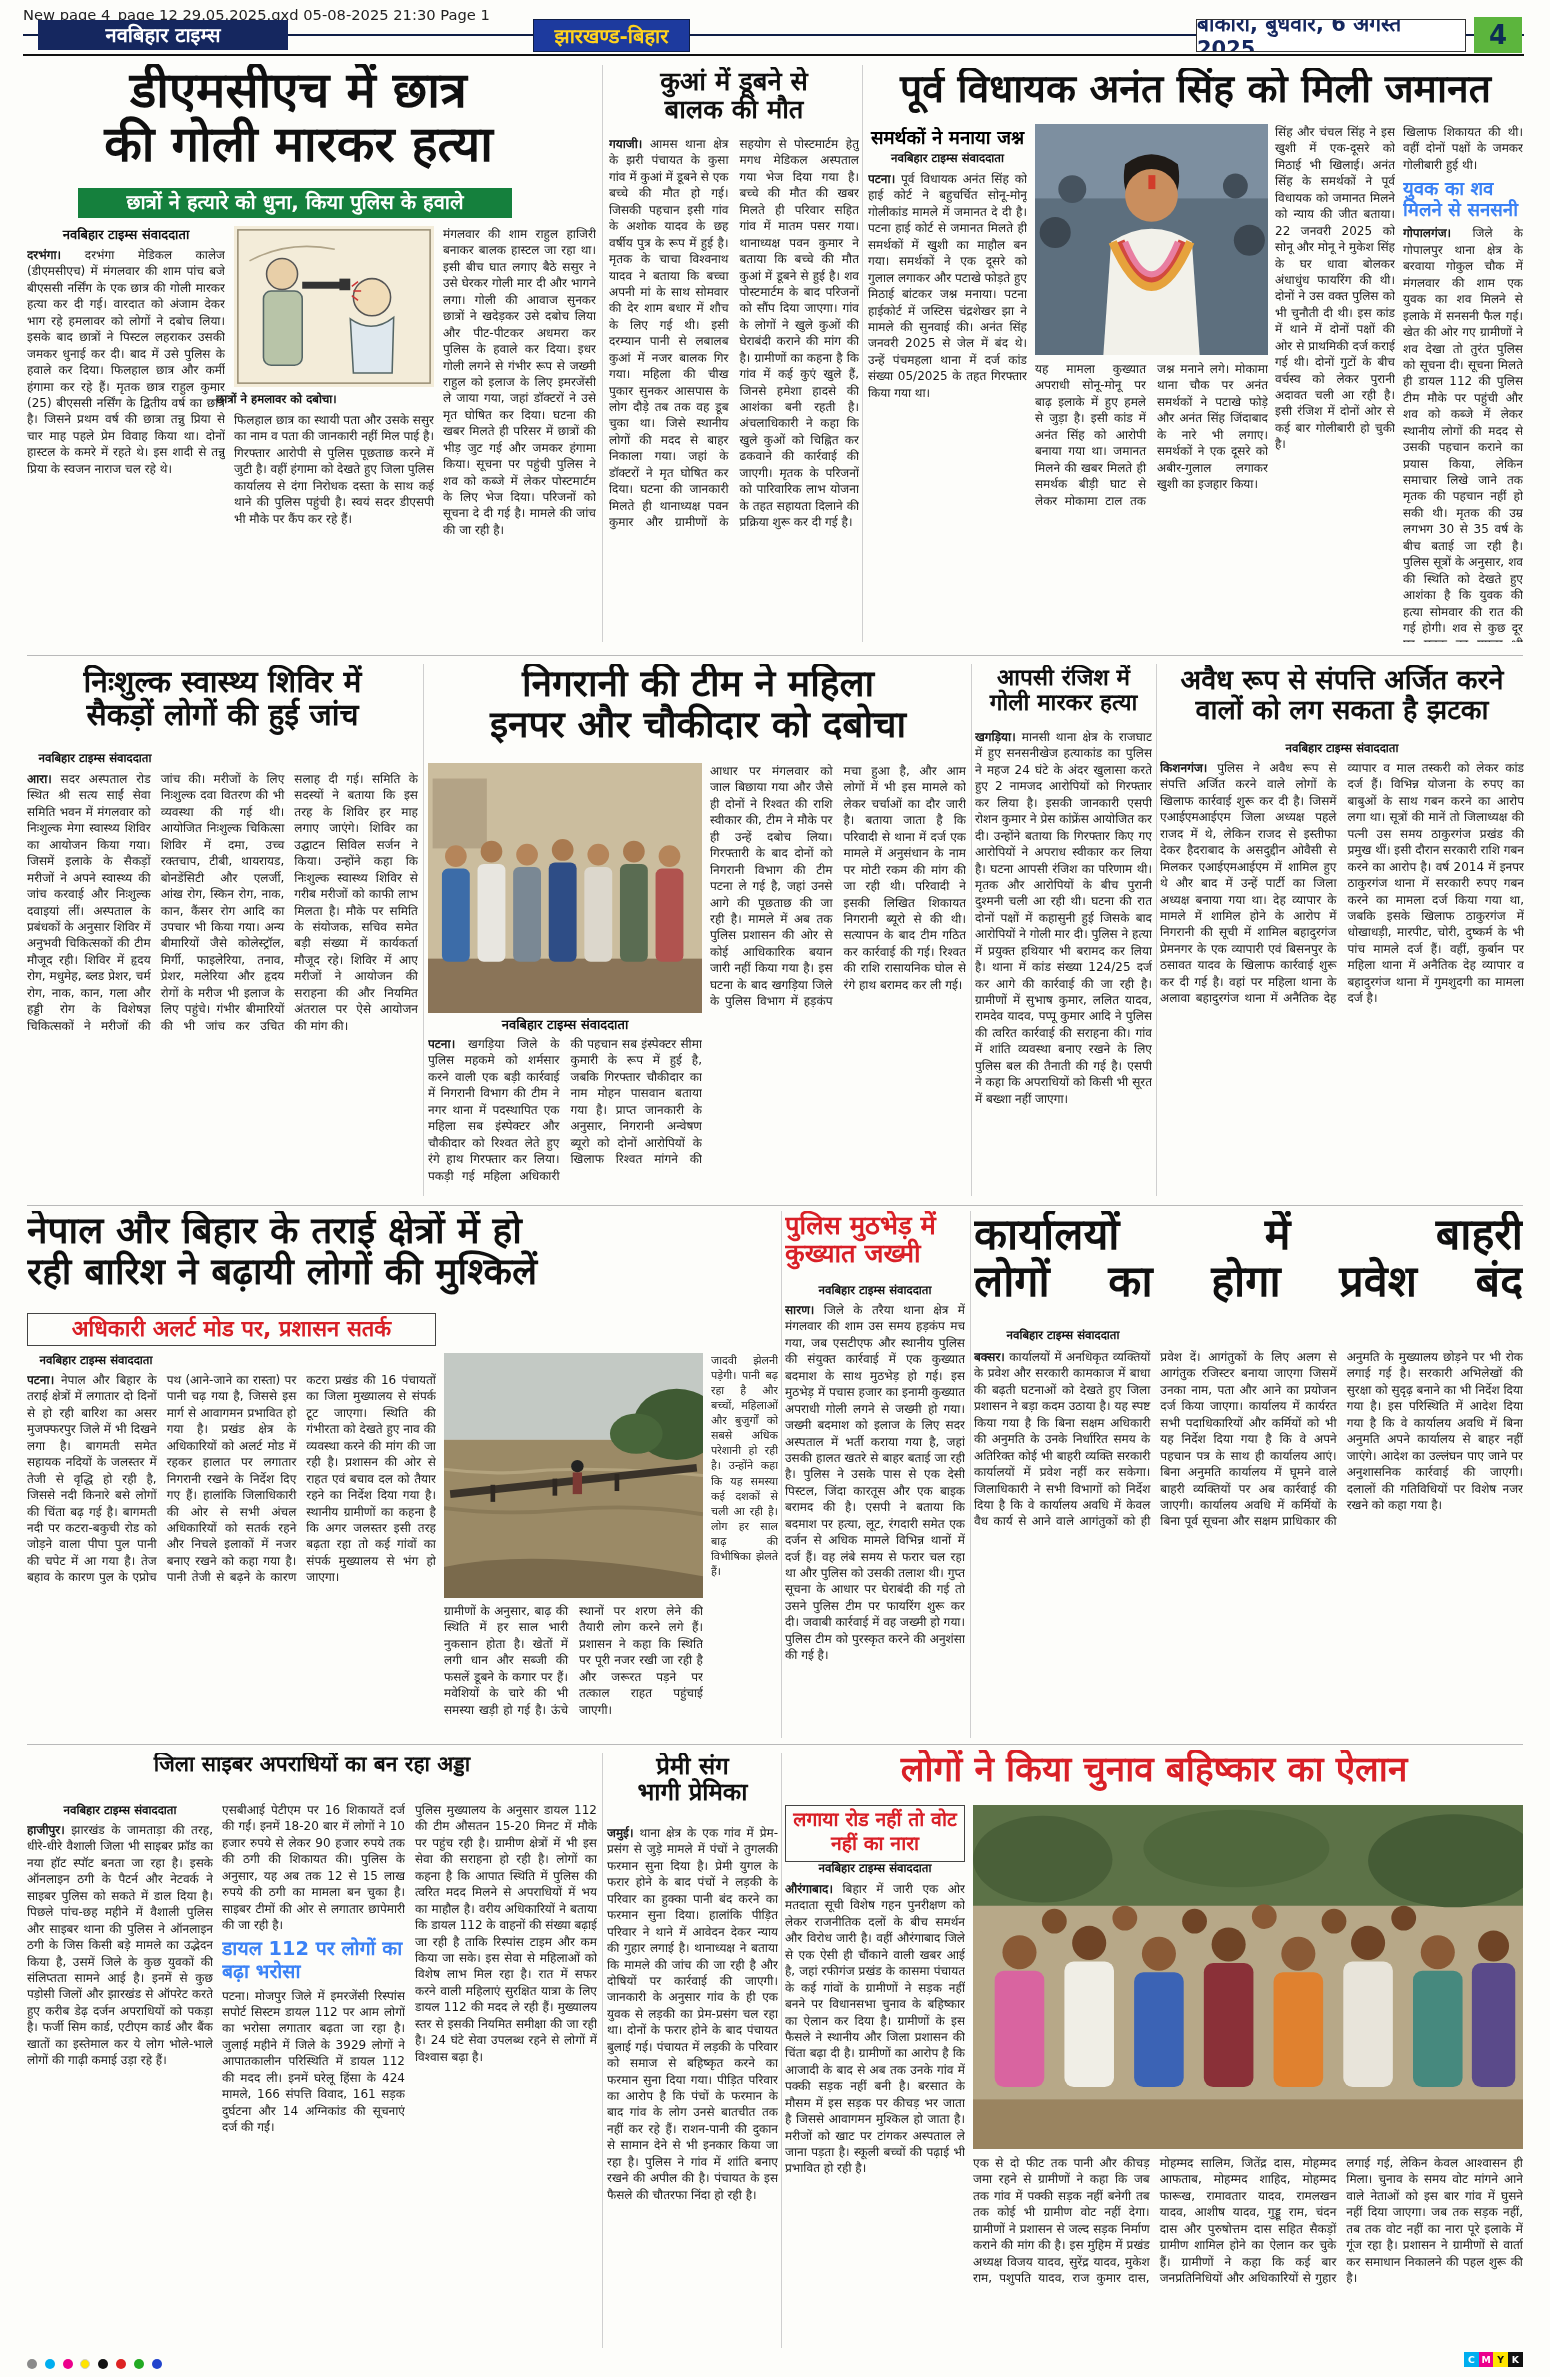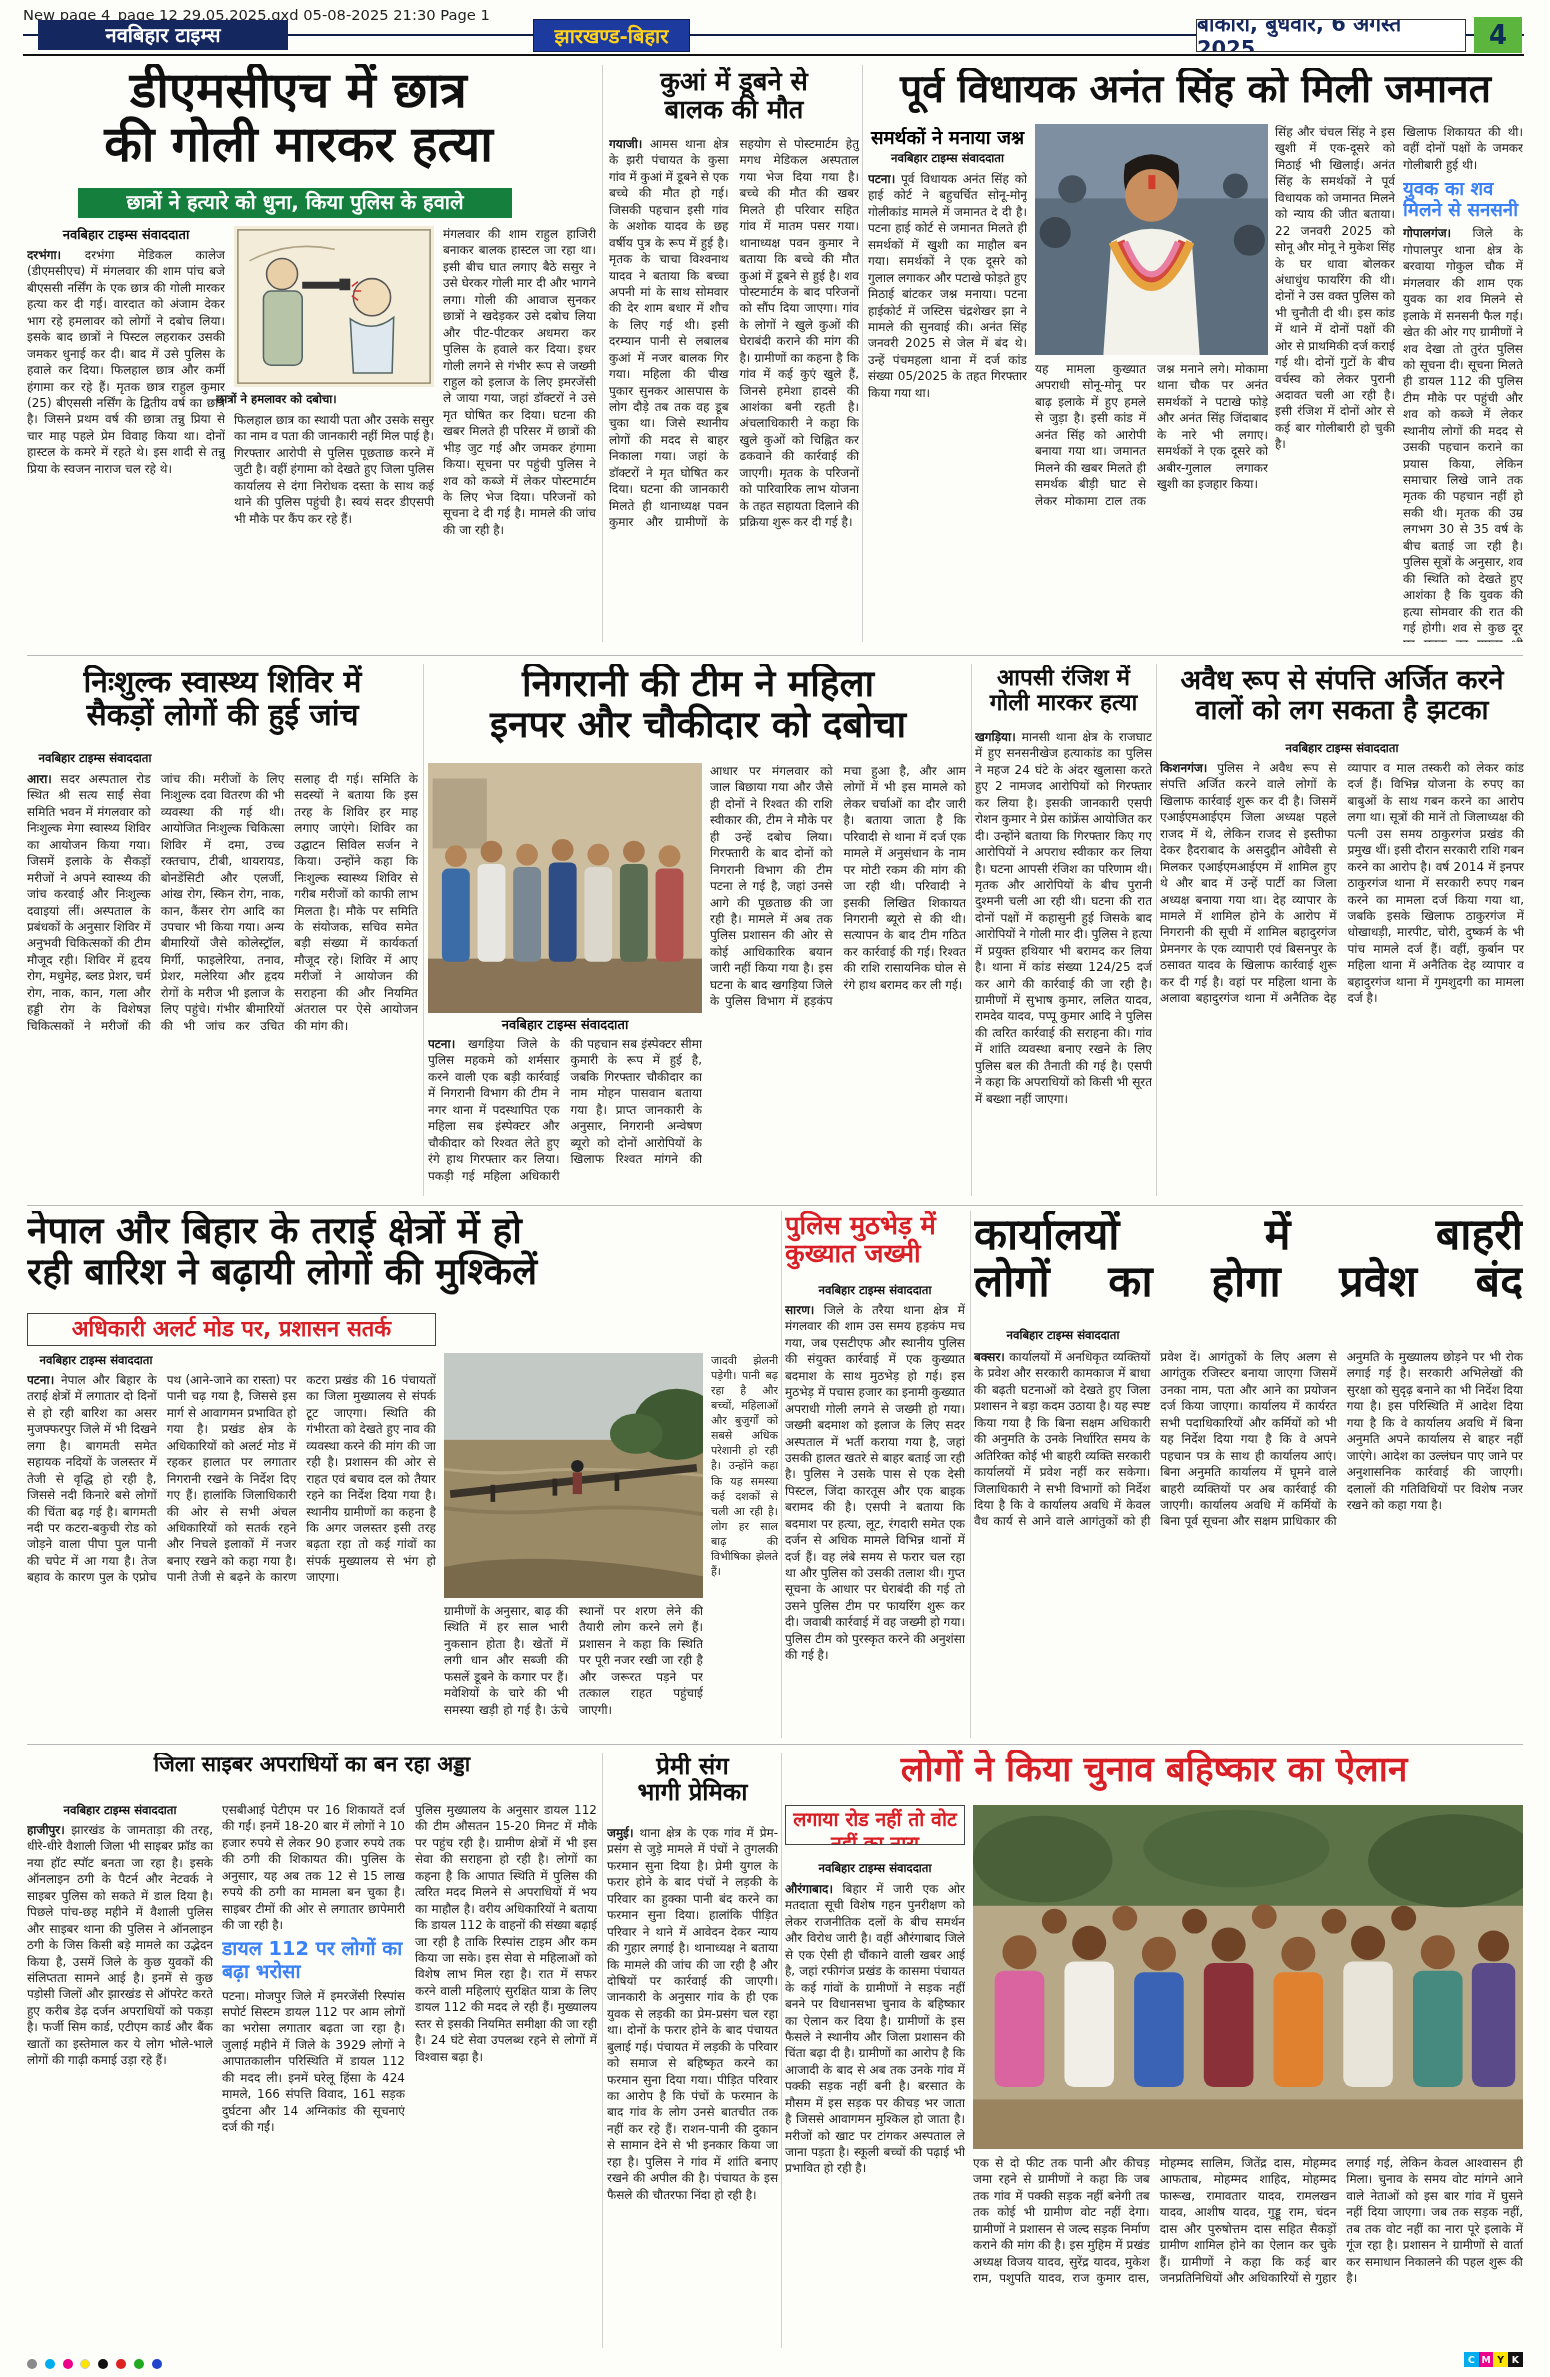--- a/index.html
+++ b/index.html
@@ -265,21 +265,21 @@
     <h3 class="hl abs" style="left:607px;top:1753px;width:171px;height:65px;font-size:24px;">प्रेमी संग
 भागी प्रेमिका</h3>
     <div class="body abs" style="left:607px;top:1825px;width:171px;height:524px;">
       <b class="dl">जमुई।</b>
       <span>थाना क्षेत्र के एक गांव में प्रेम-प्रसंग से जुड़े मामले में पंचों ने तुगलकी फरमान सुना दिया है। प्रेमी युगल के फरार होने के बाद पंचों ने लड़की के परिवार का हुक्का पानी बंद करने का फरमान सुना दिया। हालांकि पीड़ित परिवार ने थाने में आवेदन देकर न्याय की गुहार लगाई है। थानाध्यक्ष ने बताया कि मामले की जांच की जा रही है और दोषियों पर कार्रवाई की जाएगी। जानकारी के अनुसार गांव के ही एक युवक से लड़की का प्रेम-प्रसंग चल रहा था। दोनों के फरार होने के बाद पंचायत बुलाई गई। पंचायत में लड़की के परिवार को समाज से बहिष्कृत करने का फरमान सुना दिया गया। पीड़ित परिवार का आरोप है कि पंचों के फरमान के बाद गांव के लोग उनसे बातचीत तक नहीं कर रहे हैं। राशन-पानी की दुकान से सामान देने से भी इनकार किया जा रहा है। पुलिस ने गांव में शांति बनाए रखने की अपील की है। पंचायत के इस फैसले की चौतरफा निंदा हो रही है।</span>
     </div>
   </section>
 
   <section>
     <h1 class="hl hl-red abs" style="left:785px;top:1750px;width:738px;height:47px;font-size:35px;">लोगों ने किया चुनाव बहिष्कार का ऐलान</h1>
-    <div class="boxhead abs" style="left:785px;top:1805px;width:180px;height:40px;font-size:19.4px;line-height:24px;padding-top:1.6px;">लगाया रोड नहीं तो वोट नहीं का नारा</div>
+    <div class="boxhead abs" style="left:785px;top:1805px;width:180px;height:57px;font-size:19.4px;line-height:24px;padding-top:1.6px;">लगाया रोड नहीं तो वोट नहीं का नारा</div>
     <div class="byline abs" style="left:785px;top:1860px;width:180px;height:17px;font-size:11.6px;">नवबिहार टाइम्स संवाददाता</div>
     <div class="body abs" style="left:785px;top:1881px;width:180px;height:468px;">
       <b class="dl">औरंगाबाद।</b>
       <span>बिहार में जारी एक ओर मतदाता सूची विशेष गहन पुनरीक्षण को लेकर राजनीतिक दलों के बीच समर्थन और विरोध जारी है। वहीं औरंगाबाद जिले से एक ऐसी ही चौंकाने वाली खबर आई है, जहां रफीगंज प्रखंड के कासमा पंचायत के कई गांवों के ग्रामीणों ने सड़क नहीं बनने पर विधानसभा चुनाव के बहिष्कार का ऐलान कर दिया है। ग्रामीणों के इस फैसले ने स्थानीय और जिला प्रशासन की चिंता बढ़ा दी है। ग्रामीणों का आरोप है कि आजादी के बाद से अब तक उनके गांव में पक्की सड़क नहीं बनी है। बरसात के मौसम में इस सड़क पर कीचड़ भर जाता है जिससे आवागमन मुश्किल हो जाता है। मरीजों को खाट पर टांगकर अस्पताल ले जाना पड़ता है। स्कूली बच्चों की पढ़ाई भी प्रभावित हो रही है।</span>
     </div>
     <div class="abs ph" style="left:973px;top:1805px;width:550px;height:344px;">
       <svg viewBox="0 0 710 444" preserveAspectRatio="none">
         <rect width="710" height="444" fill="#b7a888"></rect>
         <rect width="710" height="130" fill="#5c7247"></rect>
         <ellipse cx="90" cy="70" rx="90" ry="56" fill="#4a6039"></ellipse>

